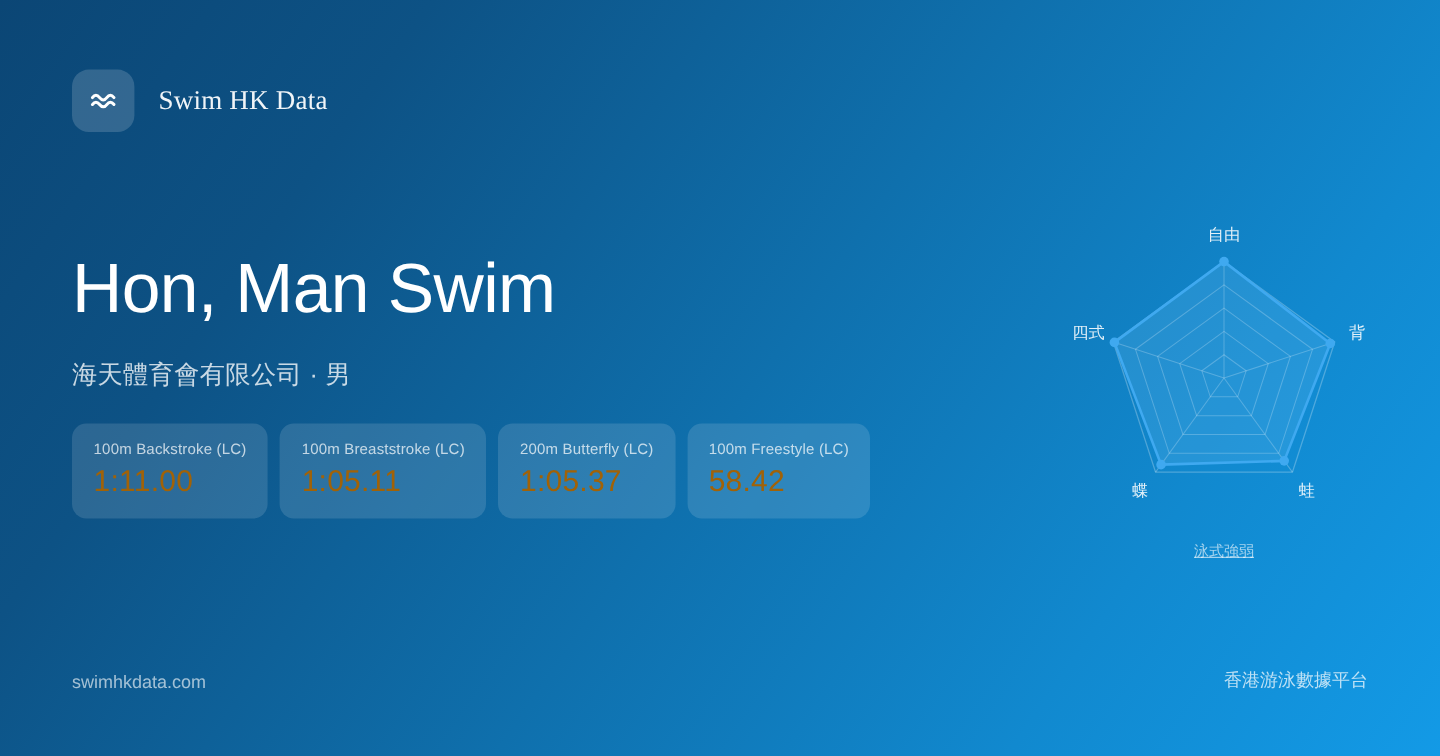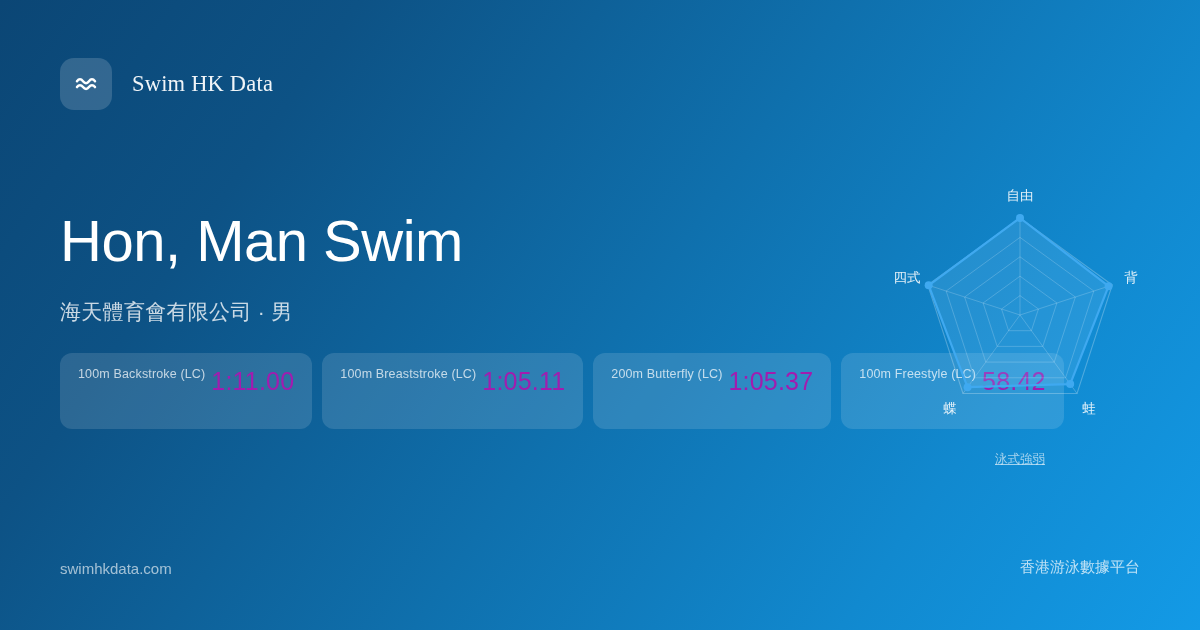--- a/index.html
+++ b/index.html
@@ -30,26 +30,26 @@
   .athlete-meta {
     margin-top:25px; font-size:21px; font-weight:400;
     color:rgba(255,255,255,.78); letter-spacing:.3px;
   }
 
   
   .cards { position:absolute; left:60px; top:353px; display:flex; gap:10px; }
   .card {
     background:rgba(255,255,255,.13);
     border-radius:12px;
-    padding:14px 18px 32px 18px;
+    padding:14px 18px 16px 18px;
     min-height:76px;
-    display:flex; flex-direction:row; justify-content:flex-end; gap:6px;
+    display:flex; flex-direction:column; justify-content:flex-end; gap:6px;
   }
   .card-label { font-size:12.5px; color:rgba(255,255,255,.72); letter-spacing:.15px; white-space:nowrap; }
-  .card-value { font-size:25px; font-weight:400; color:#a21caf; letter-spacing:.2px; white-space:nowrap; }
+  .card-value { font-size:25px; font-weight:400; color:#a16207; letter-spacing:.2px; white-space:nowrap; }
 
   
   .radar-wrap { position:absolute; left:860px; top:165px; width:320px; height:310px; }
   .radar-svg { position:absolute; left:0; top:0; }
   .radar-axis-label {
     position:absolute; font-size:13.5px; color:rgba(255,255,255,.88);
     white-space:nowrap; transform:translate(-50%,-50%);
   }
   .radar-caption {
     position:absolute; left:160px; top:286px; transform:translateX(-50%);

